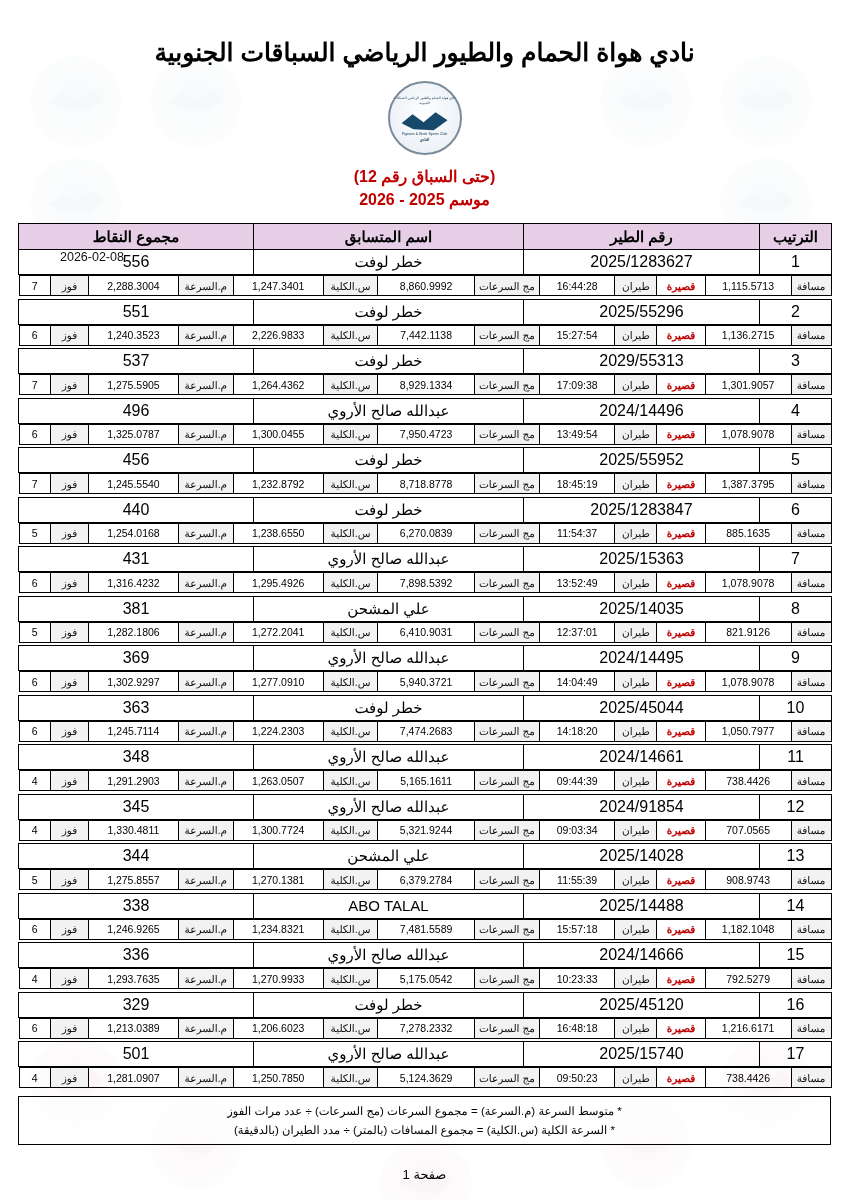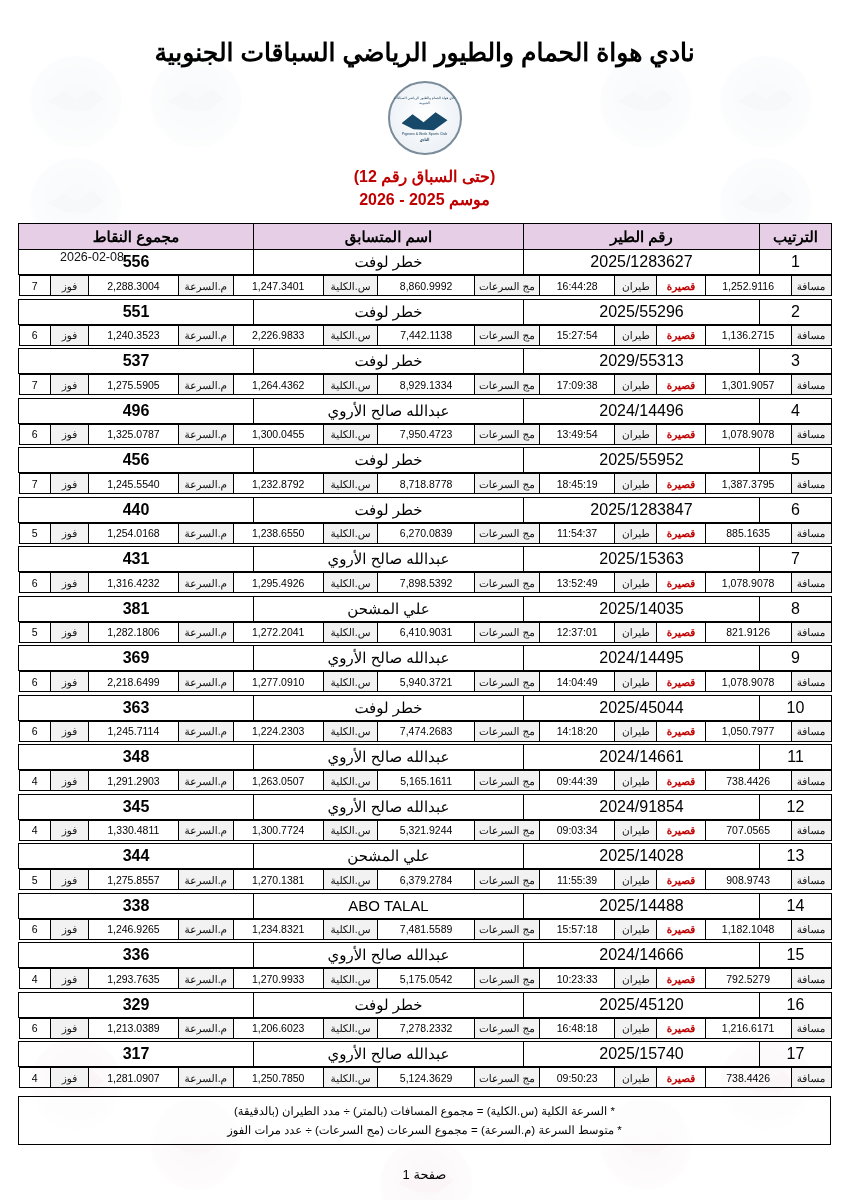--- a/index.html
+++ b/index.html
@@ -107,21 +107,21 @@
   }
   .row-main td {
     text-align:center;
     font-size: 16px;
     height: 25px;
     padding: 1px 0;
     font-weight: normal;
   }
   .row-main td.name { font-size: 15px; }
   .row-main td.rank { font-size: 16px; }
-  .row-main td.pts { font-size: 16px; font-weight: bold; }
+  .row-main td.pts { font-size: 16px; }
 
   table.detail {
     width: 100%;
     border-collapse: collapse;
     direction: rtl;
     table-layout: fixed;
   }
   table.detail td {
     border: 1px solid #000;
     font-size: 10.5px;
@@ -211,21 +211,21 @@
             <td class="bird">2025/1283627</td>
             <td class="name">خطر لوفت</td>
             <td class="pts">556</td>
           </tr>
           <tr>
             <td colspan="4" style="padding: 0px; border: none;">
               <table class="detail">
                 <tbody>
                   <tr>
                     <td class="lbl" style="width:38px">مسافة</td>
-                    <td class="val" style="width:82px">1,252.9116</td>
+                    <td class="val" style="width:82px">1,115.5713</td>
                     <td class="short" style="width:46px">قصيرة</td>
                     <td class="lbl" style="width:40px">طيران</td>
                     <td class="val" style="width:72px">16:44:28</td>
                     <td class="lbl" style="width:62px">مج السرعات</td>
                     <td class="val" style="width:92px">8,860.9992</td>
                     <td class="lbl" style="width:52px">س.الكلية</td>
                     <td class="val" style="width:86px">1,247.3401</td>
                     <td class="lbl" style="width:52px">م.السرعة</td>
                     <td class="val" style="width:86px">2,288.3004</td>
                     <td class="lbl" style="width:36px">فوز</td>
@@ -476,21 +476,21 @@
                     <td class="lbl" style="width:38px">مسافة</td>
                     <td class="val" style="width:82px">1,078.9078</td>
                     <td class="short" style="width:46px">قصيرة</td>
                     <td class="lbl" style="width:40px">طيران</td>
                     <td class="val" style="width:72px">14:04:49</td>
                     <td class="lbl" style="width:62px">مج السرعات</td>
                     <td class="val" style="width:92px">5,940.3721</td>
                     <td class="lbl" style="width:52px">س.الكلية</td>
                     <td class="val" style="width:86px">1,277.0910</td>
                     <td class="lbl" style="width:52px">م.السرعة</td>
-                    <td class="val" style="width:86px">2,218.6499</td>
+                    <td class="val" style="width:86px">1,302.9297</td>
                     <td class="lbl" style="width:36px">فوز</td>
                     <td class="val" style="width:30px">6</td>
                   </tr>
                 </tbody>
               </table>
             </td>
           </tr>
           <tr>
             <td colspan="4" class="rowgap" style="border:none;height:3px"></td>
           </tr>
@@ -715,21 +715,21 @@
               </table>
             </td>
           </tr>
           <tr>
             <td colspan="4" class="rowgap" style="border:none;height:3px"></td>
           </tr>
           <tr class="row-main">
             <td class="rank">17</td>
             <td class="bird">2025/15740</td>
             <td class="name">عبدالله صالح الأروي</td>
-            <td class="pts">317</td>
+            <td class="pts">501</td>
           </tr>
           <tr>
             <td colspan="4" style="padding: 0px; border: none;">
               <table class="detail">
                 <tbody>
                   <tr>
                     <td class="lbl" style="width:38px">مسافة</td>
                     <td class="val" style="width:82px">738.4426</td>
                     <td class="short" style="width:46px">قصيرة</td>
                     <td class="lbl" style="width:40px">طيران</td>
@@ -744,20 +744,20 @@
                     <td class="val" style="width:30px">4</td>
                   </tr>
                 </tbody>
               </table>
             </td>
           </tr>
         </tbody>
     </table>
 
     <div class="footnote">
+      <div>* متوسط السرعة (م.السرعة) = مجموع السرعات (مج السرعات) ÷ عدد مرات الفوز</div>
       <div>* السرعة الكلية (س.الكلية) = مجموع المسافات (بالمتر) ÷ مدد الطيران (بالدقيقة)</div>
-      <div>* متوسط السرعة (م.السرعة) = مجموع السرعات (مج السرعات) ÷ عدد مرات الفوز</div>
     </div>
 
     <div class="pagenum">صفحة 1</div>
 
   </div>
 </div>
 
 </body></html>

